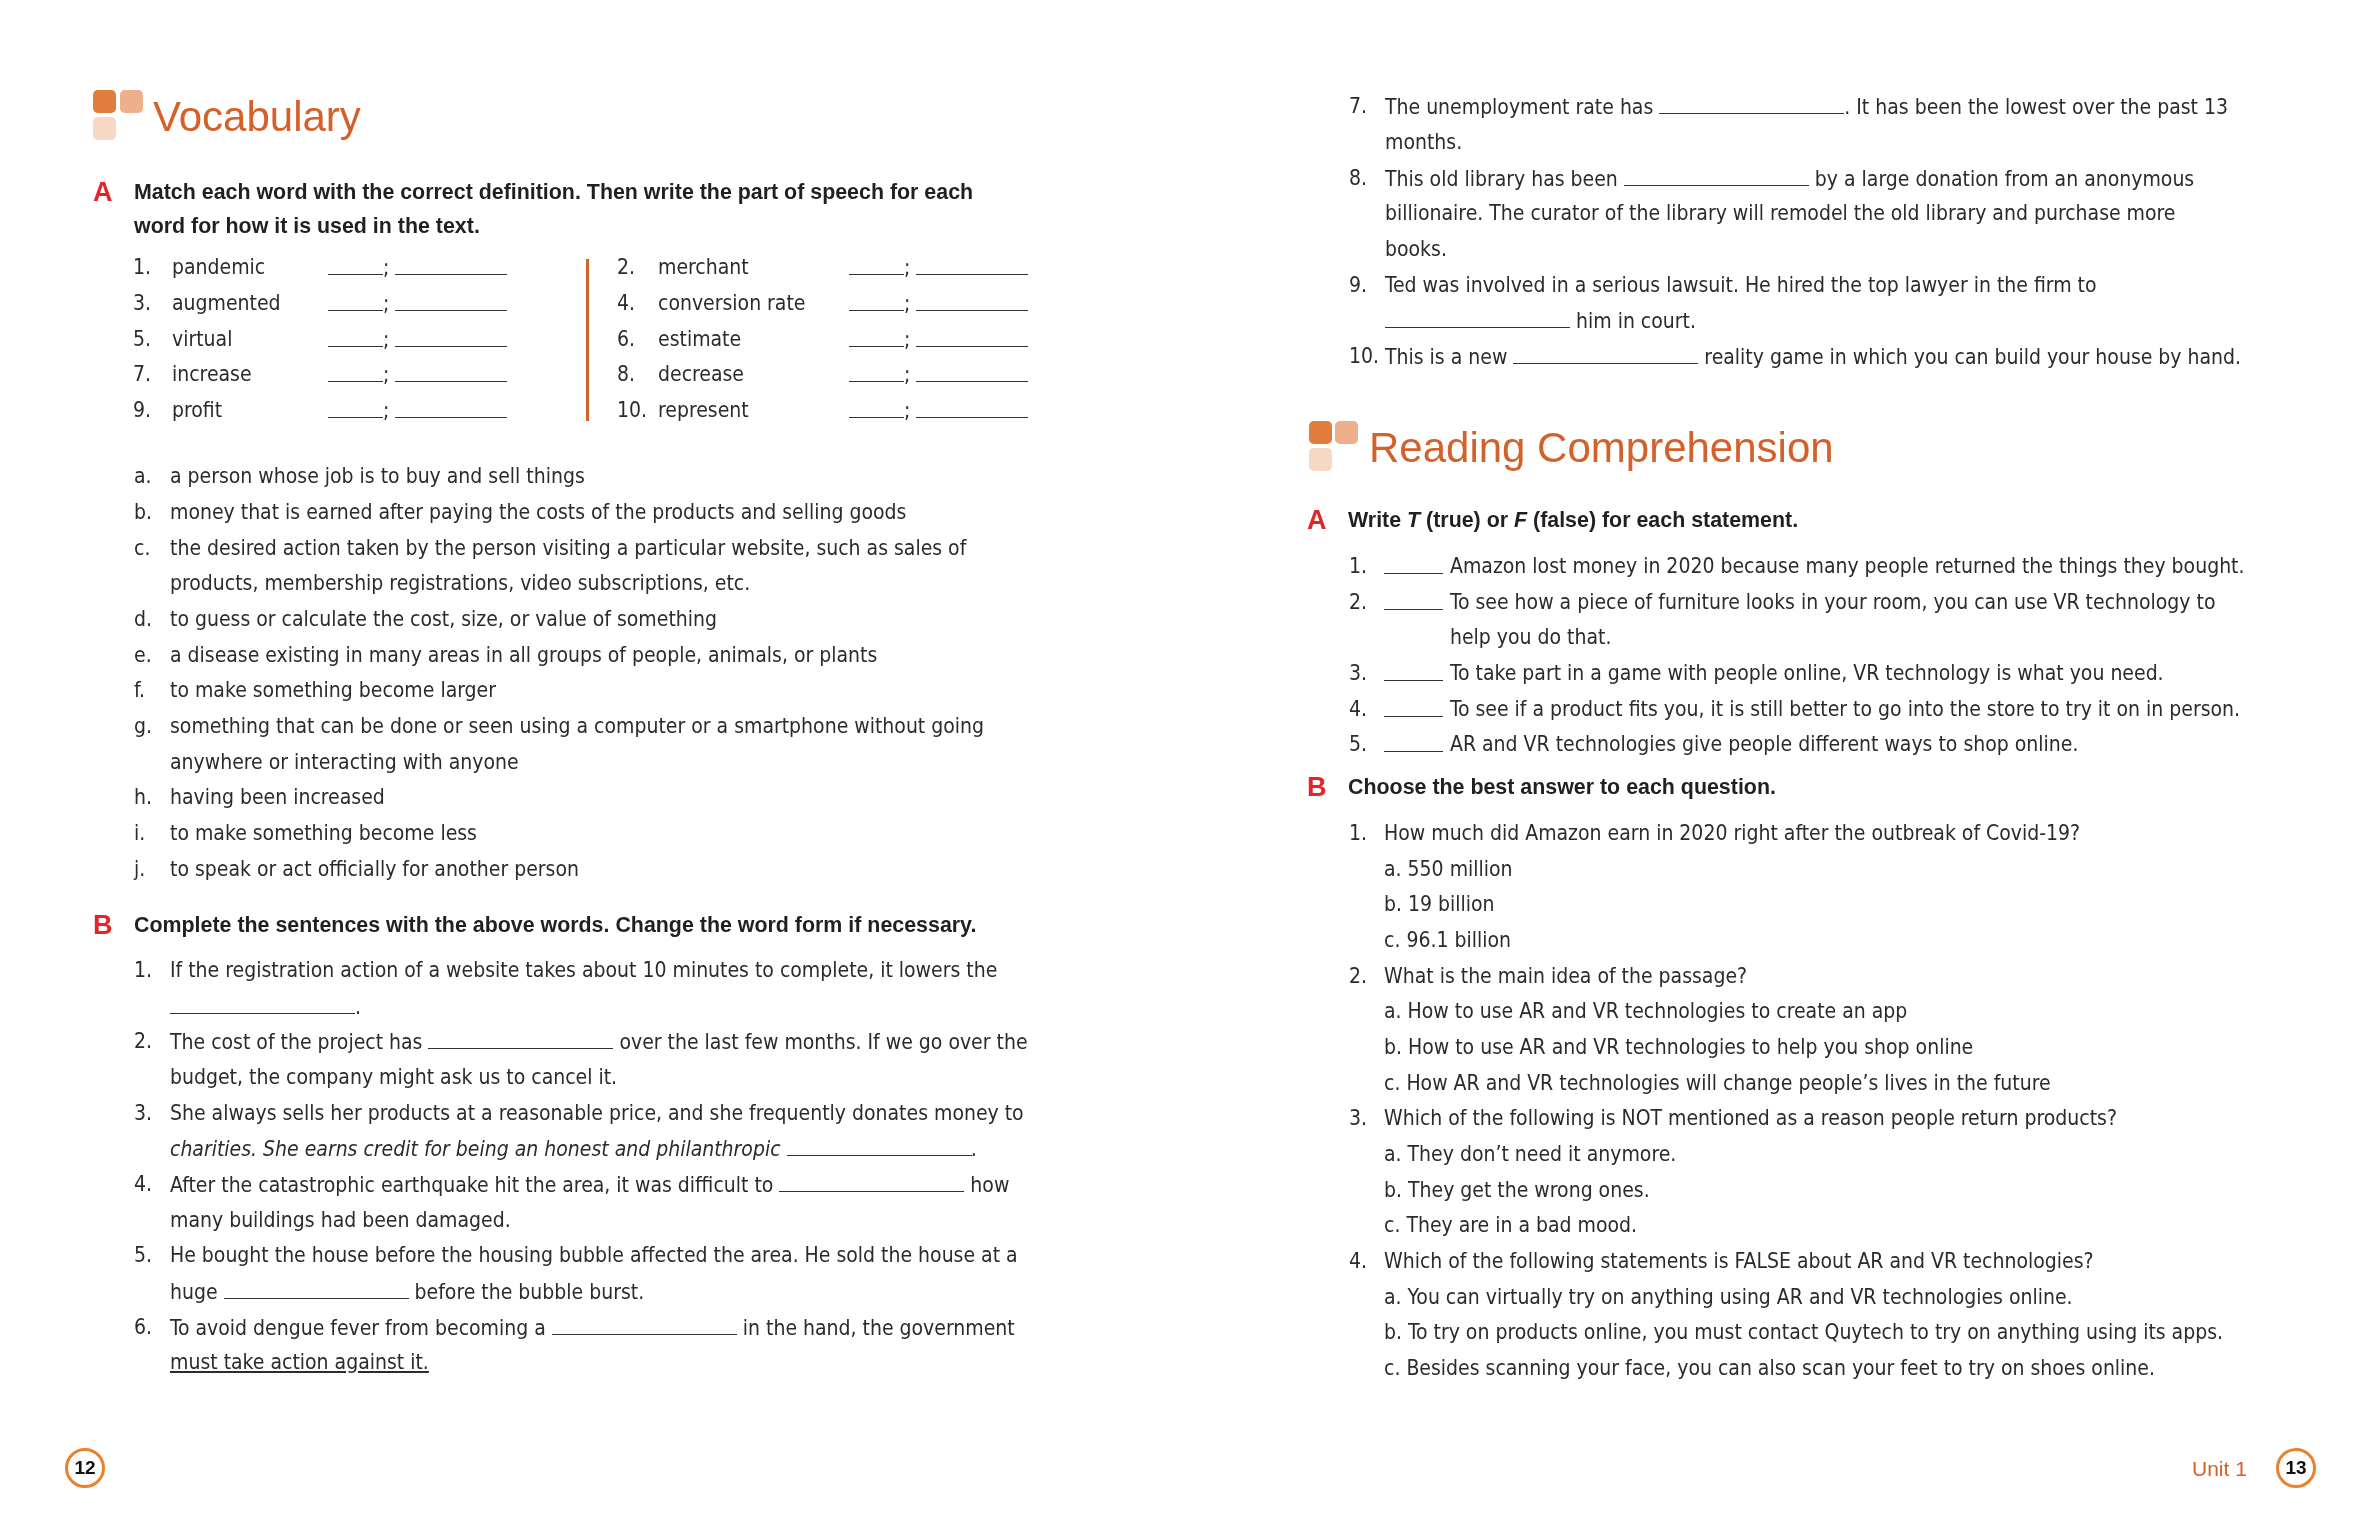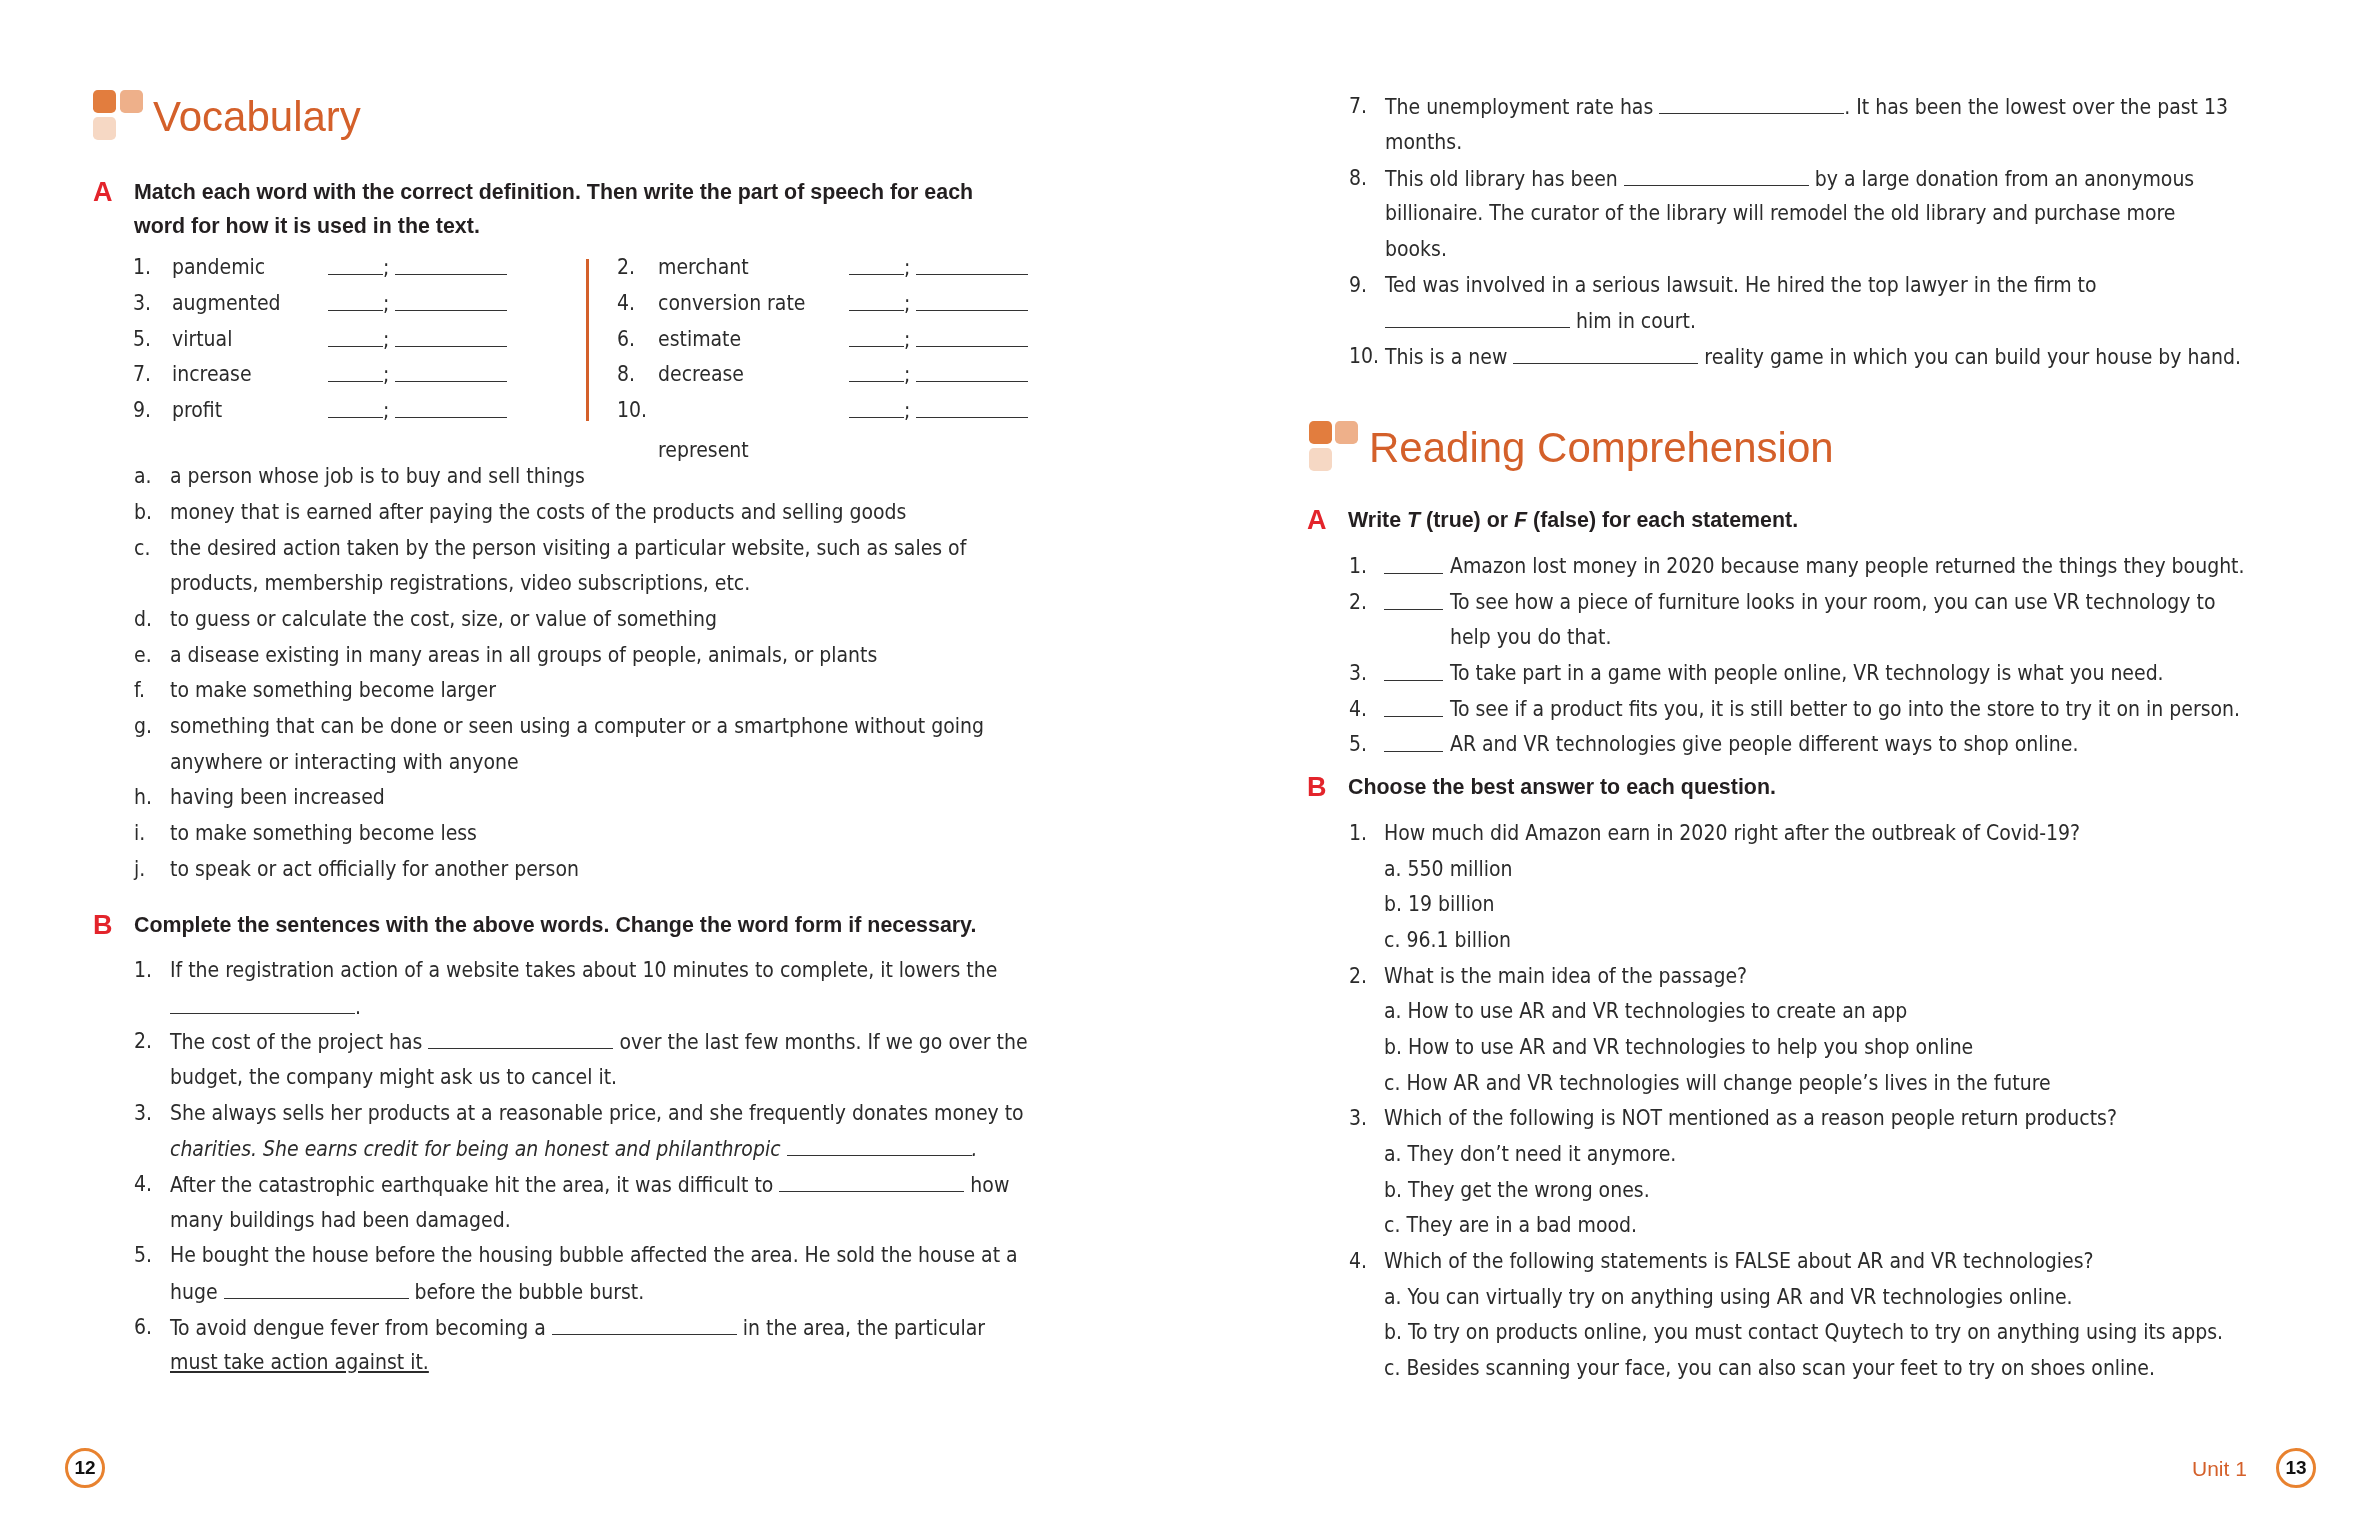--- a/index.html
+++ b/index.html
@@ -60,21 +60,21 @@
       <div class="abs body-txt" style="left:617px;top:285px;">4.</div>
       <div class="abs body-txt" style="left:658px;top:285px;">conversion rate</div>
       <div class="abs body-txt" style="left:849px;top:285px;"><span class="blank" style="width:55px;"></span><span>;</span> <span class="blank" style="width:112px;"></span></div>
       <div class="abs body-txt" style="left:617px;top:321px;">6.</div>
       <div class="abs body-txt" style="left:658px;top:321px;">estimate</div>
       <div class="abs body-txt" style="left:849px;top:321px;"><span class="blank" style="width:55px;"></span><span>;</span> <span class="blank" style="width:112px;"></span></div>
       <div class="abs body-txt" style="left:617px;top:356px;">8.</div>
       <div class="abs body-txt" style="left:658px;top:356px;">decrease</div>
       <div class="abs body-txt" style="left:849px;top:356px;"><span class="blank" style="width:55px;"></span><span>;</span> <span class="blank" style="width:112px;"></span></div>
       <div class="abs body-txt" style="left:617px;top:392px;">10.</div>
-      <div class="abs body-txt" style="left:658px;top:392px;margin-top:40px;">represent</div>
+      <div class="abs body-txt" style="left:658px;top:392px;">represent</div>
       <div class="abs body-txt" style="left:849px;top:392px;"><span class="blank" style="width:55px;"></span><span>;</span> <span class="blank" style="width:112px;"></span></div>
     </div>
 
   <div id="definitions">
       <div class="abs body-txt" style="left:134px;top:458px;">a.</div>
       <div class="abs body-txt" style="left:170px;top:458px;">a person whose job is to buy and sell things</div>
       <div class="abs body-txt" style="left:134px;top:494px;">b.</div>
       <div class="abs body-txt" style="left:170px;top:494px;">money that is earned after paying the costs of the products and selling goods</div>
       <div class="abs body-txt" style="left:134px;top:530px;">c.</div>
       <div class="abs body-txt" style="left:170px;top:530px;text-align:center;">the desired action taken by the person visiting a particular website, such as sales of</div>
@@ -110,21 +110,21 @@
       <div class="abs body-txt" style="left:134px;top:1095px;">3.</div>
       <div class="abs body-txt" style="left:170px;top:1095px;"><span>She always sells her products at a reasonable price, and she frequently donates money to</span><span></span></div>
       <div class="abs body-txt" style="left:170px;top:1130px;font-style:italic;"><span>charities. She earns credit for being an honest and philanthropic </span><span class="blank" style="width:185px;"></span><span>.</span></div>
       <div class="abs body-txt" style="left:134px;top:1166px;">4.</div>
       <div class="abs body-txt" style="left:170px;top:1166px;"><span>After the catastrophic earthquake hit the area, it was difficult to </span><span class="blank" style="width:185px;"></span><span> how</span></div>
       <div class="abs body-txt" style="left:170px;top:1202px;"><span>many buildings had been damaged.</span><span></span></div>
       <div class="abs body-txt" style="left:134px;top:1237px;">5.</div>
       <div class="abs body-txt" style="left:170px;top:1237px;"><span>He bought the house before the housing bubble affected the area. He sold the house at a</span><span></span></div>
       <div class="abs body-txt" style="left:170px;top:1273px;"><span>huge </span><span class="blank" style="width:185px;"></span><span> before the bubble burst.</span></div>
       <div class="abs body-txt" style="left:134px;top:1309px;">6.</div>
-      <div class="abs body-txt" style="left:170px;top:1309px;"><span>To avoid dengue fever from becoming a </span><span class="blank" style="width:185px;"></span><span> in the area, the particular</span></div>
+      <div class="abs body-txt" style="left:170px;top:1309px;"><span>To avoid dengue fever from becoming a </span><span class="blank" style="width:185px;"></span><span> in the hand, the government</span></div>
       <div class="abs body-txt" style="left:170px;top:1344px;text-decoration:underline;"><span>must take action against it.</span><span></span></div>
     </div>
 </div>
 
 <div class="pagenum" style="left:65px;top:1448px;">12</div>
 
 <div id="fill-items-right">
     <div class="abs body-txt" style="left:1349px;top:88px;">7.</div>
     <div class="abs body-txt" style="left:1385px;top:88px;"><span>The unemployment rate has </span><span class="blank" style="width:185px;"></span><span>. It has been the lowest over the past 13</span></div>
     <div class="abs body-txt" style="left:1385px;top:124px;"><span>months.</span><span></span></div>

